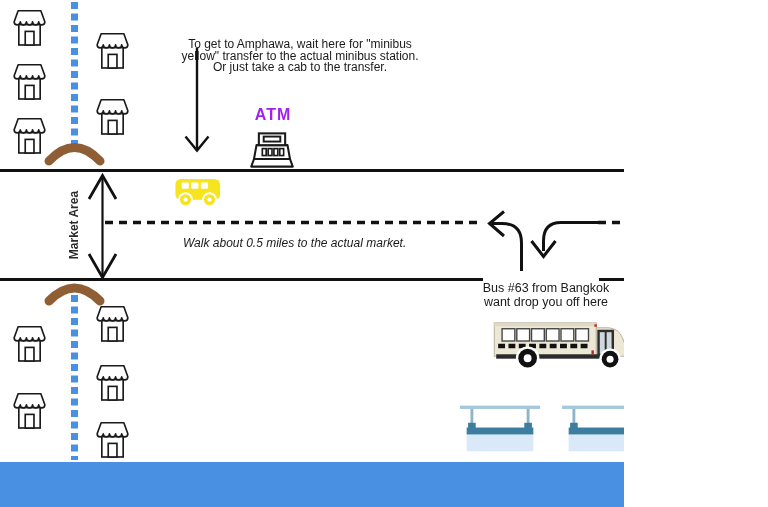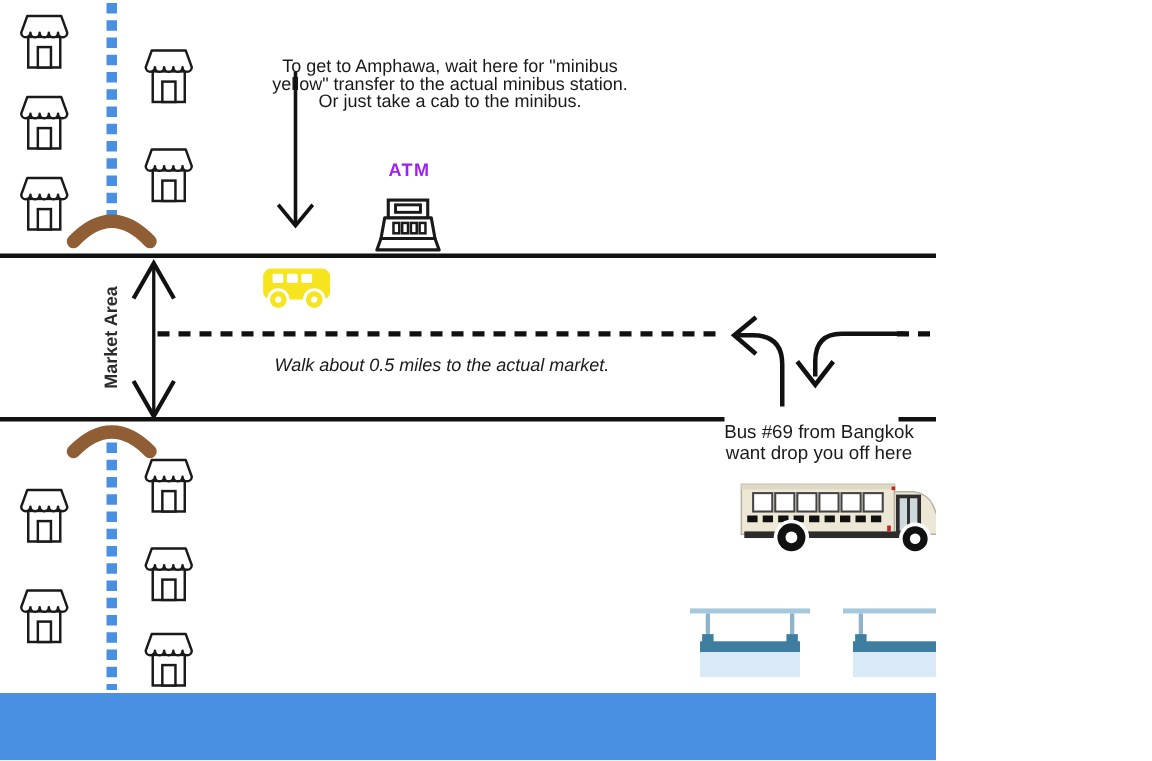--- a/index.html
+++ b/index.html
@@ -5,21 +5,21 @@
   html,body{margin:0;padding:0;background:#fff;}
   .canvas{
     position:relative;width:624px;height:507px;overflow:hidden;background:#fff;
     font-family:"Liberation Sans",sans-serif;color:#1a1a1a;
   }
   .abs{position:absolute;}
   svg{display:block;}
   .note{font-size:12px;line-height:11.5px;text-align:center;white-space:nowrap;}
   .note2{font-size:12.5px;line-height:13.5px;text-align:center;white-space:nowrap;}
   .walk-note{font-size:12px;white-space:nowrap;}
-  .atm-label{font-size:12px;font-weight:700;letter-spacing:1px;color:#A020F0;text-align:center;}
+  .atm-label{font-size:16px;font-weight:700;letter-spacing:1px;color:#A020F0;text-align:center;}
   .market-area-label{
     font-size:12px;font-weight:700;color:#2b2b2b;white-space:nowrap;
     transform:translate(-50%,-50%) rotate(-90deg);
   }
   .water{position:absolute;left:0;top:462px;width:768px;height:45px;background:#4A90E2;}
 </style>
 </head>
 <body>
 
 <div class="canvas">
@@ -106,31 +106,31 @@
     </svg>
   <svg class="abs" style="left:96px;top:421px" width="33" height="38" viewBox="0 0 34 38">
       <rect x="6" y="15.5" width="22" height="21" fill="#fff" stroke="#1a1a1a" stroke-width="1.7"></rect>
       <rect x="12.6" y="22.5" width="9" height="14" fill="#fff" stroke="#1a1a1a" stroke-width="1.7"></rect>
       <path d="M5.3 1.2 L28.7 1.2 L32.8 12.6 a3.16 3.16 0 0 1 -6.32 0 a3.16 3.16 0 0 1 -6.32 0 a3.16 3.16 0 0 1 -6.32 0 a3.16 3.16 0 0 1 -6.32 0 a3.16 3.16 0 0 1 -6.32 0 Z" fill="#fff" stroke="#1a1a1a" stroke-width="1.7" stroke-linejoin="round"></path>
     </svg>
 
   <div class="abs note" style="left:150px;top:39px;width:300px;">
     <div>To get to Amphawa, wait here for "minibus</div>
     <div>yellow" transfer to the actual minibus station.</div>
-    <div>Or just take a cab to the minibus.</div>
+    <div>Or just take a cab to the transfer.</div>
   </div>
 
   <div class="abs atm-label" style="left:248px;top:106px;width:50px;">ATM</div>
 
   <div class="abs market-area-label" style="left:74px;top:225px;">Market Area</div>
 
   <div class="abs walk-note" style="left:183px;top:236px;font-style:italic;">Walk about 0.5 miles to the actual market.</div>
 
   <div class="abs note2" style="left:440px;top:282px;width:212px;">
-    <div>Bus #69 from Bangkok</div>
+    <div>Bus #63 from Bangkok</div>
     <div>want drop you off here</div>
   </div>
 
 
   <svg class="abs" style="left:247px;top:132px" width="50" height="36" viewBox="0 0 36 26">
     <path d="M5 19.5 L31 19.5 L33 25 L3 25 Z" fill="#fff" stroke="#1a1a1a" stroke-width="1.5" stroke-linejoin="round"></path>
     <path d="M6.8 9.5 L29.2 9.5 L31 19.5 L5 19.5 Z" fill="#fff" stroke="#1a1a1a" stroke-width="1.5" stroke-linejoin="round"></path>
     <rect x="8.5" y="1" width="19" height="8.5" fill="#fff" stroke="#1a1a1a" stroke-width="1.5"></rect>
     <rect x="12" y="3.3" width="12" height="3.6" fill="#fff" stroke="#1a1a1a" stroke-width="1.4"></rect>
     <rect x="11" y="12" width="2.8" height="5" fill="none" stroke="#1a1a1a" stroke-width="1.2"></rect>

